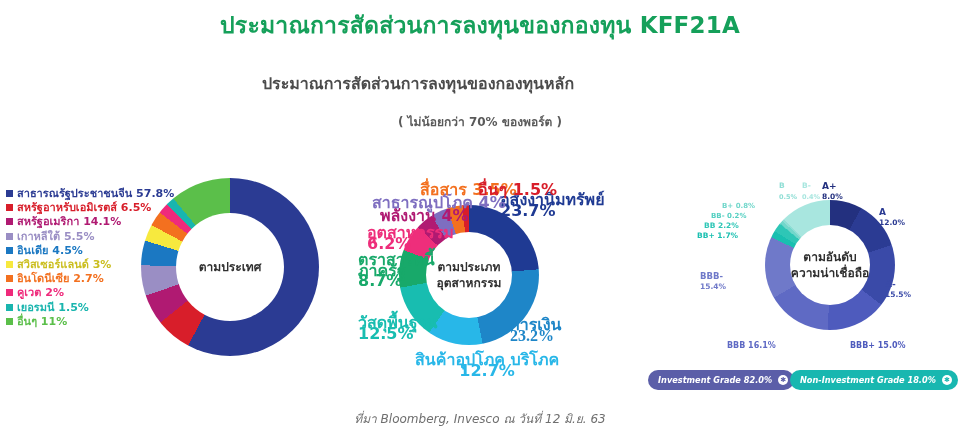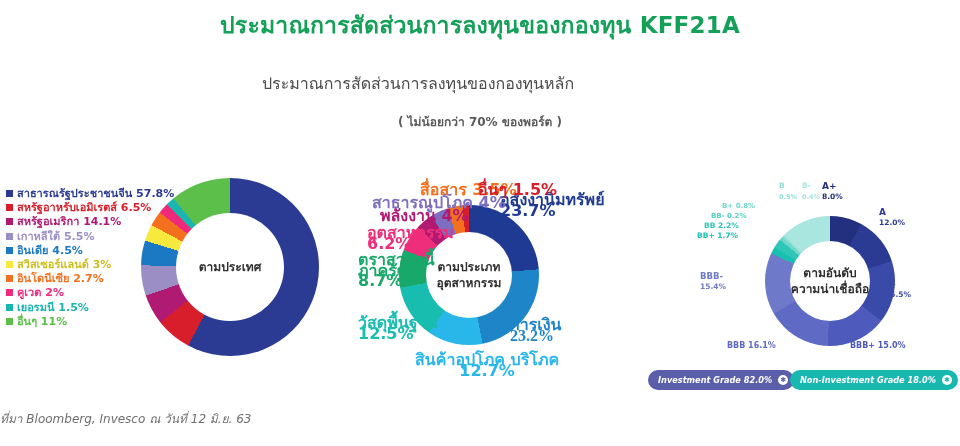--- a/index.html
+++ b/index.html
@@ -14,21 +14,21 @@
   
   .title {
     position:absolute; left:0; top:8px; width:960px;
     text-align:center;
     font-size:23px; font-weight:bold; letter-spacing:.2px;
     color:#15a05a;
     line-height:34px;
   }
   .subtitle {
     position:absolute; left:0; top:72px; width:836px;
-    text-align:center; font-size:16px; font-weight:normal;
+    text-align:center; font-size:16px; font-weight:bold;
     color:#4b4b4b; line-height:24px;
   }
   .subnote {
     position:absolute; left:0; top:112px; width:960px;
     text-align:center; font-size:12px; font-weight:bold;
     color:#5a5a5a; line-height:20px;
   }
 
   
   .chart-block { position:absolute; }
@@ -77,21 +77,21 @@
     font-size:7px; font-style:normal; line-height:10px;
   }
   .badge.ig { background:#5b5ea8; }
   .badge.ig .info { color:#5b5ea8; }
   .badge.nig { background:#18b7b0; }
   .badge.nig .info { color:#18b7b0; }
 
   
   .source {
     position:absolute; left:0; top:410px; width:960px;
-    text-align:left; font-size:12px; font-style:italic;
+    text-align:center; font-size:12px; font-style:italic;
     color:#6f6f6f; line-height:18px;
   }
 </style>
 </head>
 <body>
 
 <div class="page">
 
   <div class="title">ประมาณการสัดส่วนการลงทุนของกองทุน KFF21A</div>
   <div class="subtitle">ประมาณการสัดส่วนการลงทุนของกองทุนหลัก</div>
@@ -211,21 +211,21 @@
   </div>
 
   <div class="flab" style="left:380px; top:211px; color:#b01a72; text-align:left;">พลังงาน 4%</div>
 
   <div class="flab" style="left:372px; top:198px; color:#7e6ec0; text-align:left;">สาธารณูปโภค 4%</div>
 
   <div class="flab" style="left:420px; top:185px; color:#f3701f; text-align:left;">สื่อสาร 3.5%</div>
 
   <div class="flab" style="left:478px; top:185px; color:#d81e2a; text-align:left;">อื่นๆ 1.5%</div>
 
-  <div class="chart-block" style="left:765px; top:216px; width:130px; height:130px;">
+  <div class="chart-block" style="left:765px; top:200px; width:130px; height:130px;">
     <div class="donut" style="width:130px;height:130px;
          background:conic-gradient(
             #23307f 0deg 28.80deg,
             #2b3b93 28.80deg 72.00deg,
             #3a4aa8 72.00deg 127.80deg,
             #4e5bbd 127.80deg 181.80deg,
             #5f6ac4 181.80deg 239.76deg,
             #6f79c9 239.76deg 295.20deg,
             #19bfb0 295.20deg 301.32deg,
             #2ec6b6 301.32deg 309.24deg,

